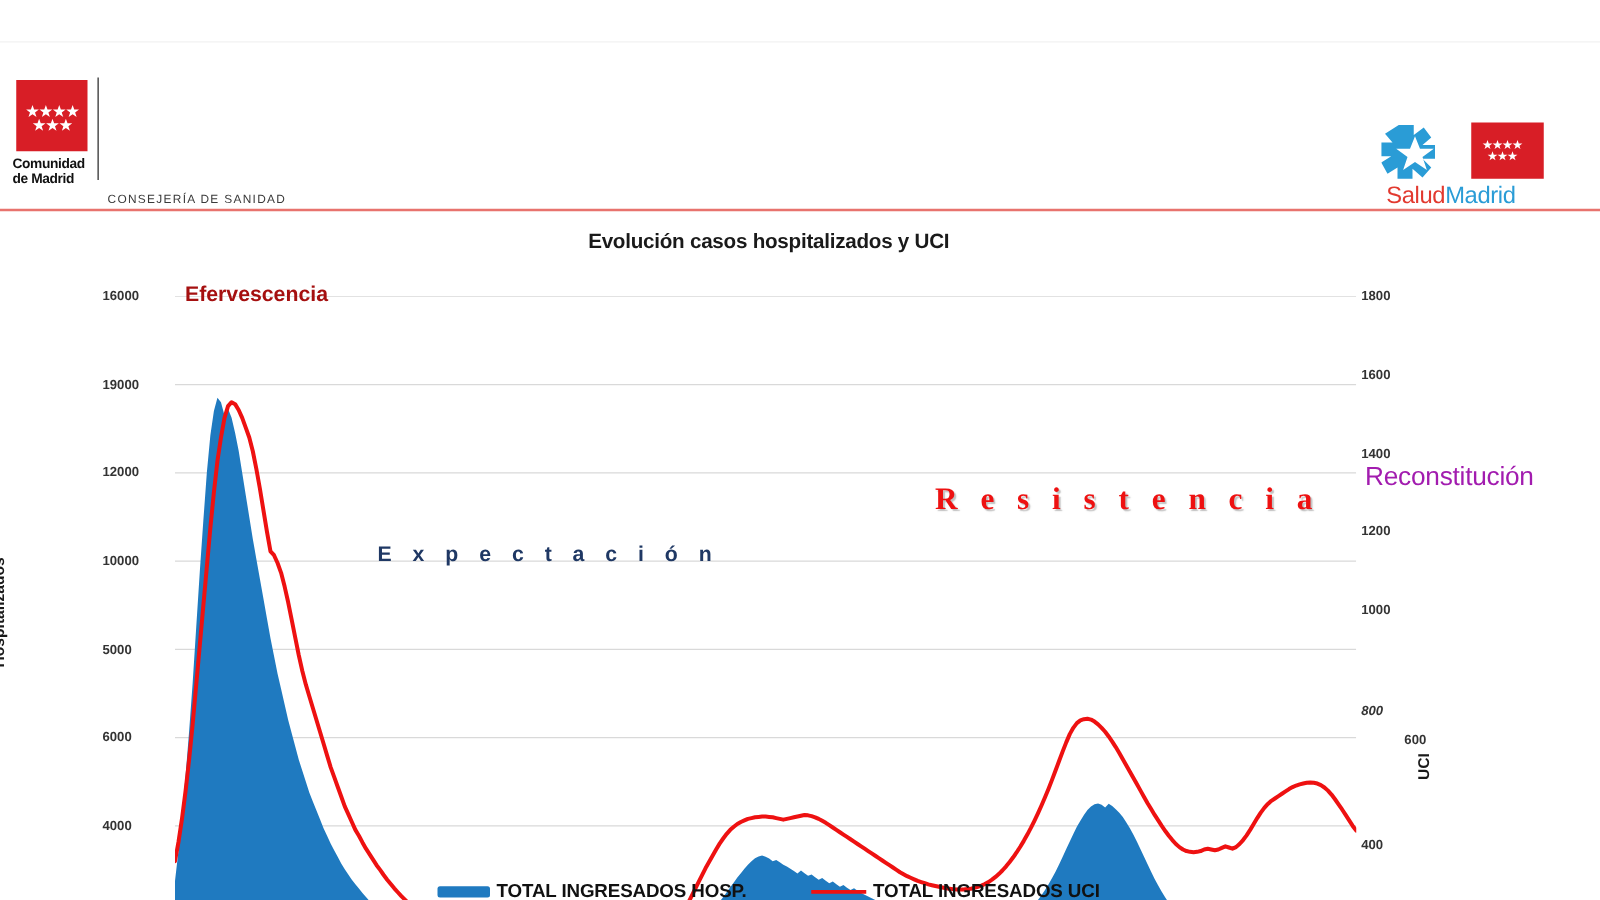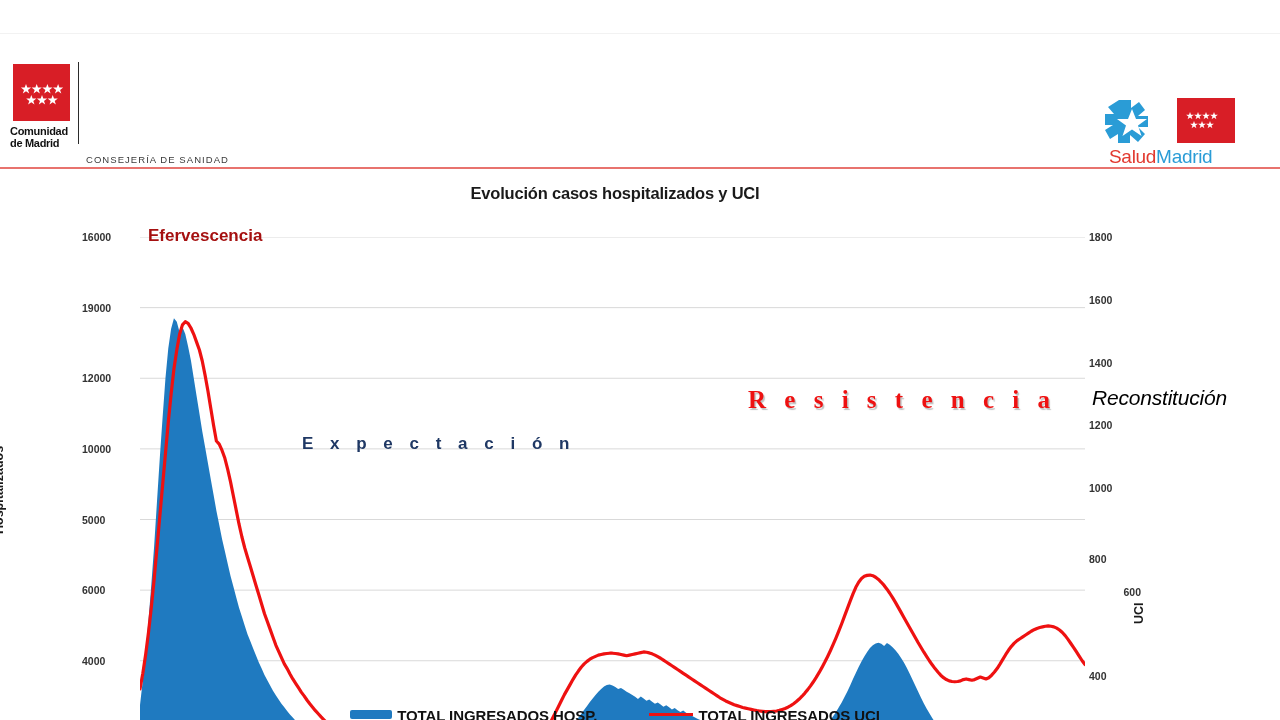--- a/index.html
+++ b/index.html
@@ -31,21 +31,21 @@
   #yleft{position:absolute;left:78px;top:33px;width:56px;height:565px;}
   #yright{position:absolute;left:1089px;top:33px;width:56px;height:565px;}
   .ytick-r{position:absolute;left:0;font-size:10.5px;font-weight:bold;color:#333;text-align:left;width:52px;transform:translateY(-50%);}
   #ylabel-left{position:absolute;left:-8px;top:330px;font-size:12.5px;font-weight:bold;color:#1a1a1a;transform:rotate(-90deg);transform-origin:left top;white-space:nowrap;}
   #ylabel-right{position:absolute;left:1132px;top:420px;font-size:12.5px;font-weight:bold;color:#1a1a1a;transform:rotate(-90deg);transform-origin:left top;white-space:nowrap;}
 
   
   #ann-efervescencia{position:absolute;left:148px;top:192px;font-size:17px;font-weight:bold;color:#a51010;letter-spacing:0px;}
   #ann-expectacion{position:absolute;left:302px;top:400px;font-size:17px;font-weight:bold;color:#1f3864;letter-spacing:6px;}
   #ann-resistencia{position:absolute;left:748px;top:352px;font-size:25px;font-weight:bold;color:#ee1111;letter-spacing:6px;font-family:"Liberation Serif",serif;text-shadow:1.5px 1.5px 1px rgba(140,140,140,0.55);}
-  #ann-reconstitucion{position:absolute;left:1092px;top:352px;font-size:21px;font-weight:normal;color:#000000;letter-spacing:-0.2px;font-style:italic;}
+  #ann-reconstitucion{position:absolute;left:1092px;top:336px;font-size:21px;font-weight:normal;color:#a21caf;letter-spacing:-0.2px;}
 
   
   #legend{position:absolute;left:0;top:670px;width:1230px;text-align:center;font-size:15px;font-weight:bold;color:#111;}
   .lg-item{display:inline-block;margin:0 24px;vertical-align:middle;}
   .lg-swatch-blue{display:inline-block;width:42px;height:9px;background:#1f7ac0;border-radius:2px;vertical-align:middle;margin-right:5px;}
   .lg-swatch-red{display:inline-block;width:44px;height:3px;background:#ee1111;vertical-align:middle;margin-right:5px;}
   .lg-label{vertical-align:middle;letter-spacing:-0.1px;}
 
   #footer{position:absolute;left:72px;top:704px;font-size:9px;color:#f0eef0;white-space:nowrap;}
 </style>
@@ -108,21 +108,21 @@
           <div class="ytick" style="top: 353.125px;">6000</div>
           <div class="ytick" style="top: 282.5px;">5000</div>
           <div class="ytick" style="top: 211.875px;">10000</div>
           <div class="ytick" style="top: 141.25px;">12000</div>
           <div class="ytick" style="top: 70.625px;">19000</div>
           <div class="ytick" style="top: 0px;">16000</div>
         </div>
     <div id="yright">
           <div class="ytick-r" style="top: 439.444px;">400</div>
           <div class="ytick-r" style="top: 355px; text-align: right;">600</div>
-          <div class="ytick-r" style="top: 322px;">800</div>
+          <div class="ytick-r" style="top: 332px; font-style: italic;">800</div>
           <div class="ytick-r" style="top: 251.111px;">1000</div>
           <div class="ytick-r" style="top: 188.333px;">1200</div>
           <div class="ytick-r" style="top: 125.556px;">1400</div>
           <div class="ytick-r" style="top: 62.7778px;">1600</div>
           <div class="ytick-r" style="top: 0px;">1800</div>
         </div>
     <div id="ylabel-right">UCI</div>
 
     <div id="plot">
       <svg id="plot-svg" viewBox="0 0 945 565" preserveAspectRatio="none" style="position:absolute;left:0;top:0;width:945px;height:565px;">

